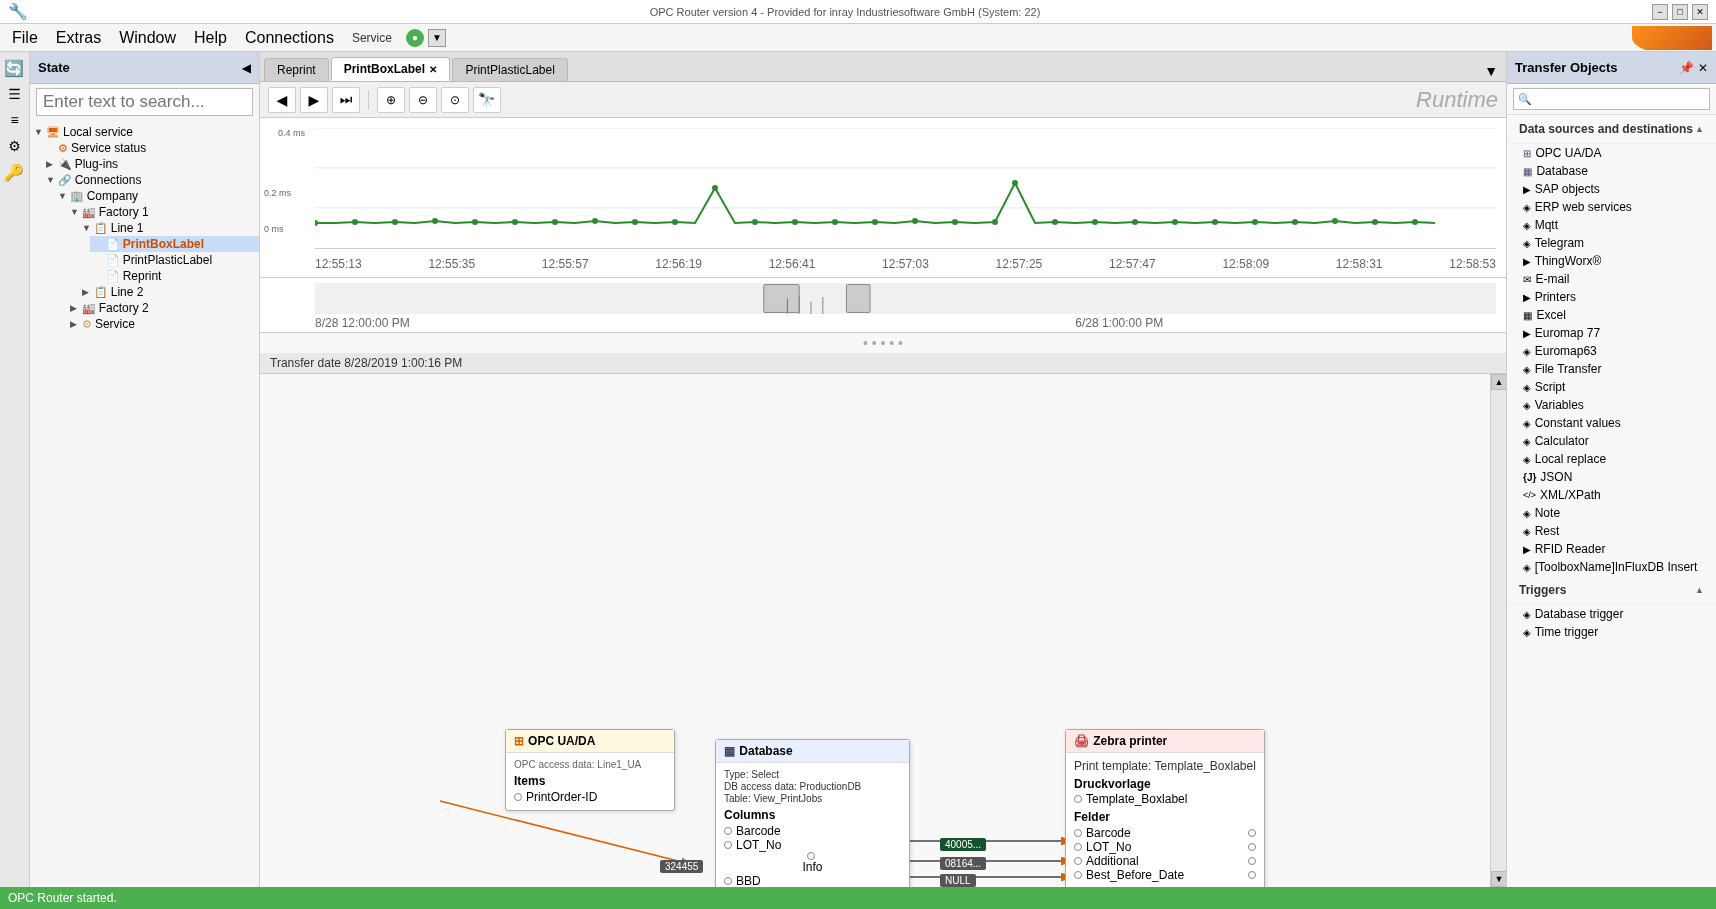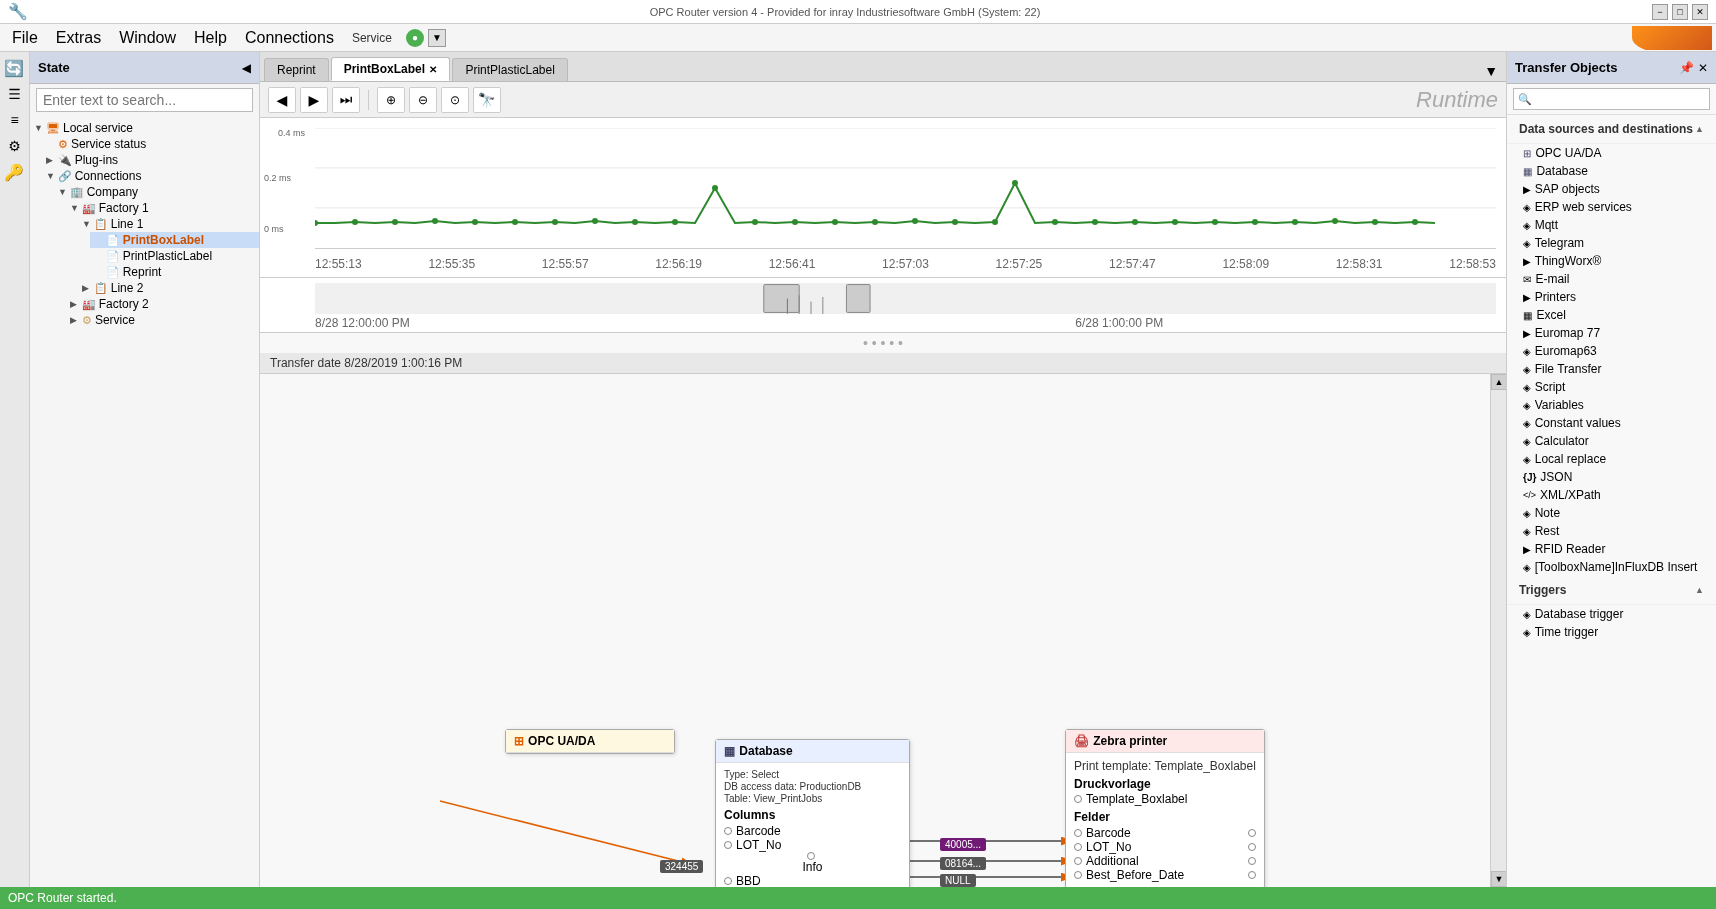--- a/index.html
+++ b/index.html
@@ -133,21 +133,21 @@
     <div class="tool-icon">⚙</div>
     <div class="tool-icon" style="font-size:16px; color:#e06000;">🔑</div>
   </div>
 
   <div class="left-sidebar">
     <div class="sidebar-header">
       <span class="sidebar-header-title">State</span>
       <span class="sidebar-collapse-btn">◀</span>
     </div>
     <div class="sidebar-search">
-      <input type="text" style="width: 100%; padding: 3px 6px; border: 1px solid rgb(187, 187, 187); font-size: 14px;" placeholder="Enter text to search...">
+      <input type="text" style="width: 100%; padding: 3px 6px; border: 1px solid rgb(187, 187, 187); font-size: 17px;" placeholder="Enter text to search...">
     </div>
     <div class="tree">
 
       <div class="tree-item">
         <span class="expand-arrow">▼</span>
         <span class="tree-icon" style="color:#e06000;">🖥</span>
         <span>Local service</span>
       </div>
       <div class="tree-item tree-indent-1">
         <span class="expand-arrow"> </span>
@@ -235,21 +235,21 @@
       <div style="width:1px; height:20px; background:#ccc; margin:0 4px;"></div>
       <button class="tb-btn" style="font-size:12px;">⊕</button>
       <button class="tb-btn" style="font-size:12px;">⊖</button>
       <button class="tb-btn" style="font-size:12px;">⊙</button>
       <button class="tb-btn" style="font-size:14px;">🔭</button>
       <span class="runtime-label">Runtime</span>
     </div>
 
     <div class="chart-area" style="position:relative; background:#fff; height:160px; border-bottom:1px solid #ccc;">
       <div style="position:absolute; left:18px; top:10px; font-size:9px; color:#666;">0.4 ms</div>
-      <div style="position:absolute; left:4px; top:55px; font-size:9px; color:#666;">0.2 ms</div>
+      <div style="position:absolute; left:4px; top:70px; font-size:9px; color:#666;">0.2 ms</div>
       <div style="position:absolute; left:4px; top:106px; font-size:9px; color:#666;">0 ms</div>
       <div style="position:absolute; left:55px; right:10px; top:10px; bottom:28px;">
         <svg width="100%" height="100%">
 
           <line x1="0" y1="0%" x2="100%" y2="0%" stroke="#e8e8e8" stroke-width="1"></line>
           <line x1="0" y1="33%" x2="100%" y2="33%" stroke="#e8e8e8" stroke-width="1"></line>
           <line x1="0" y1="66%" x2="100%" y2="66%" stroke="#e8e8e8" stroke-width="1"></line>
           <line x1="0" y1="100%" x2="100%" y2="100%" stroke="#999" stroke-width="1"></line>
 
           <polyline points="0,95 20,95 40,94 60,95 80,94 100,95 120,93 140,95 160,94 180,95 200,94 220,95 240,94 260,95 280,93 300,95 320,94 340,95 360,94 380,95 400,60 420,95 440,94 460,95 480,94 500,95 520,94 540,95 560,94 580,95 600,93 620,95 640,94 660,95 680,94 700,55 720,95 740,94 760,95 780,94 800,95 820,94 840,95 860,94 880,95 900,94 920,95 940,94 960,95 980,94 1000,95 1020,93 1040,95 1060,94 1080,95 1100,94 1120,95" fill="none" stroke="#2d8a2d" stroke-width="2"></polyline>
@@ -353,20 +353,28 @@
                 <path d="M0,0 L0,6 L8,3 z" fill="#e06000"></path>
               </marker>
             </defs>
           </svg>
 
           <div class="node" style="left:245px; top:355px; width:170px;">
             <div class="node-header opc">
               <span style="font-size:12px; color:#e06000;">⊞</span>
               <span>OPC UA/DA</span>
             </div>
+            <div class="node-body">
+              <div style="font-size:10px; color:#666; margin-bottom:4px;">OPC access data: Line1_UA</div>
+              <div style="font-weight:bold; margin-bottom:2px;">Items</div>
+              <div style="display:flex; align-items:center;">
+                <span style="width:8px; height:8px; border-radius:50%; border:1px solid #888; background:#fff; display:inline-block; margin-right:4px;"></span>
+                <span>PrintOrder-ID</span>
+              </div>
+            </div>
           </div>
 
           <div style="position:absolute; left:400px; top:486px; background:#555; color:#fff; padding:1px 5px; border-radius:2px; font-size:10px;">324455</div>
 
           <div class="node" style="left:455px; top:365px; width:195px;">
             <div class="node-header db">
               <span style="font-size:12px; color:#446;">▦</span>
               <span>Database</span>
             </div>
             <div class="node-body">
@@ -391,21 +399,21 @@
                 <span>BBD</span>
               </div>
               <div style="display:flex; align-items:center; margin-bottom:4px;">
                 <span style="width:8px;height:8px;border-radius:50%;border:1px solid #888;background:#fff;display:inline-block;margin-right:4px;"></span>
                 <span>ID</span>
               </div>
 
             </div>
           </div>
 
-          <div style="position:absolute; left:680px; top:464px; background:#701a75; color:#fff; padding:1px 5px; border-radius:2px; font-size:10px;">40005...</div>
+          <div style="position:absolute; left:680px; top:464px; background:#14532d; color:#fff; padding:1px 5px; border-radius:2px; font-size:10px;">40005...</div>
           <div style="position:absolute; left:680px; top:483px; background:#555; color:#fff; padding:1px 5px; border-radius:2px; font-size:10px;">08164...</div>
           <div style="position:absolute; left:680px; top:500px; background:#555; color:#fff; padding:1px 5px; border-radius:2px; font-size:10px;">NULL</div>
 
           <div class="node" style="left:805px; top:355px; width:200px;">
             <div class="node-header zebra">
               <span style="font-size:12px; color:#c04040;">🖨</span>
               <span>Zebra printer</span>
             </div>
             <div class="node-body">
               <div style="font-size:12px; color:#333; margin-bottom:4px;">Print template: Template_Boxlabel</div>

